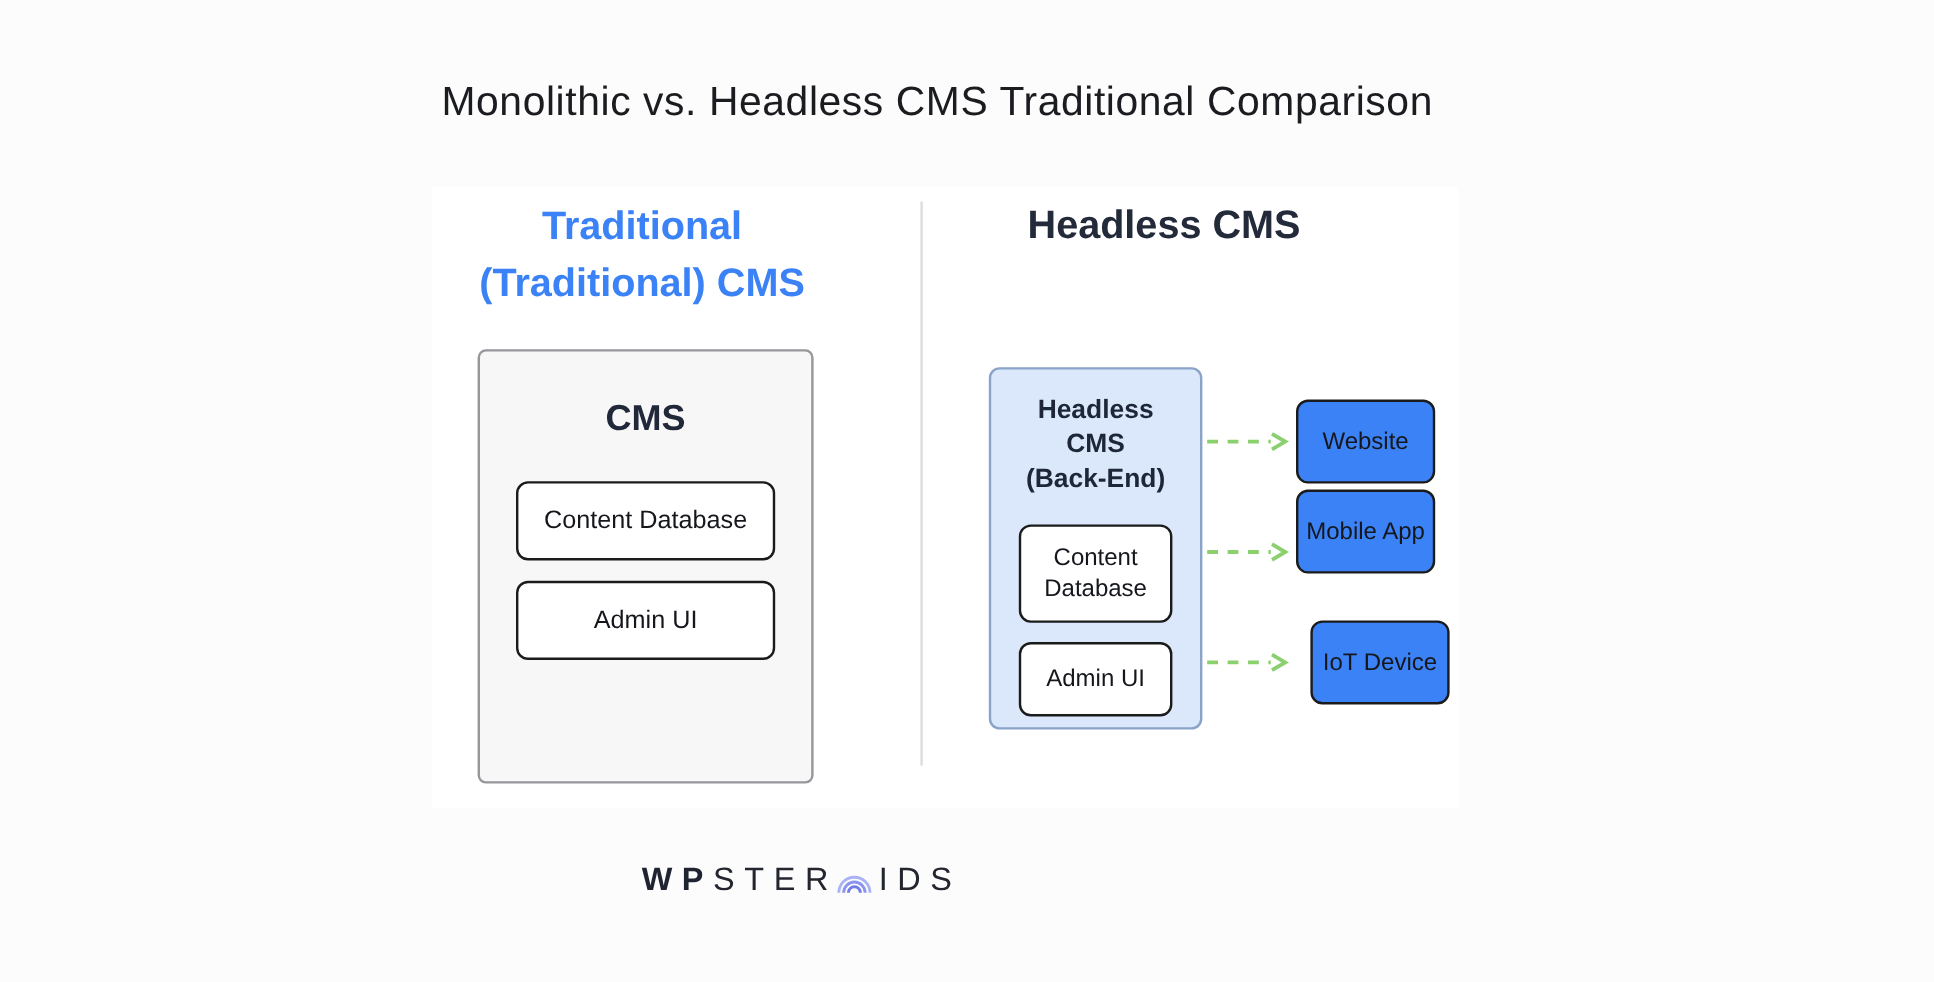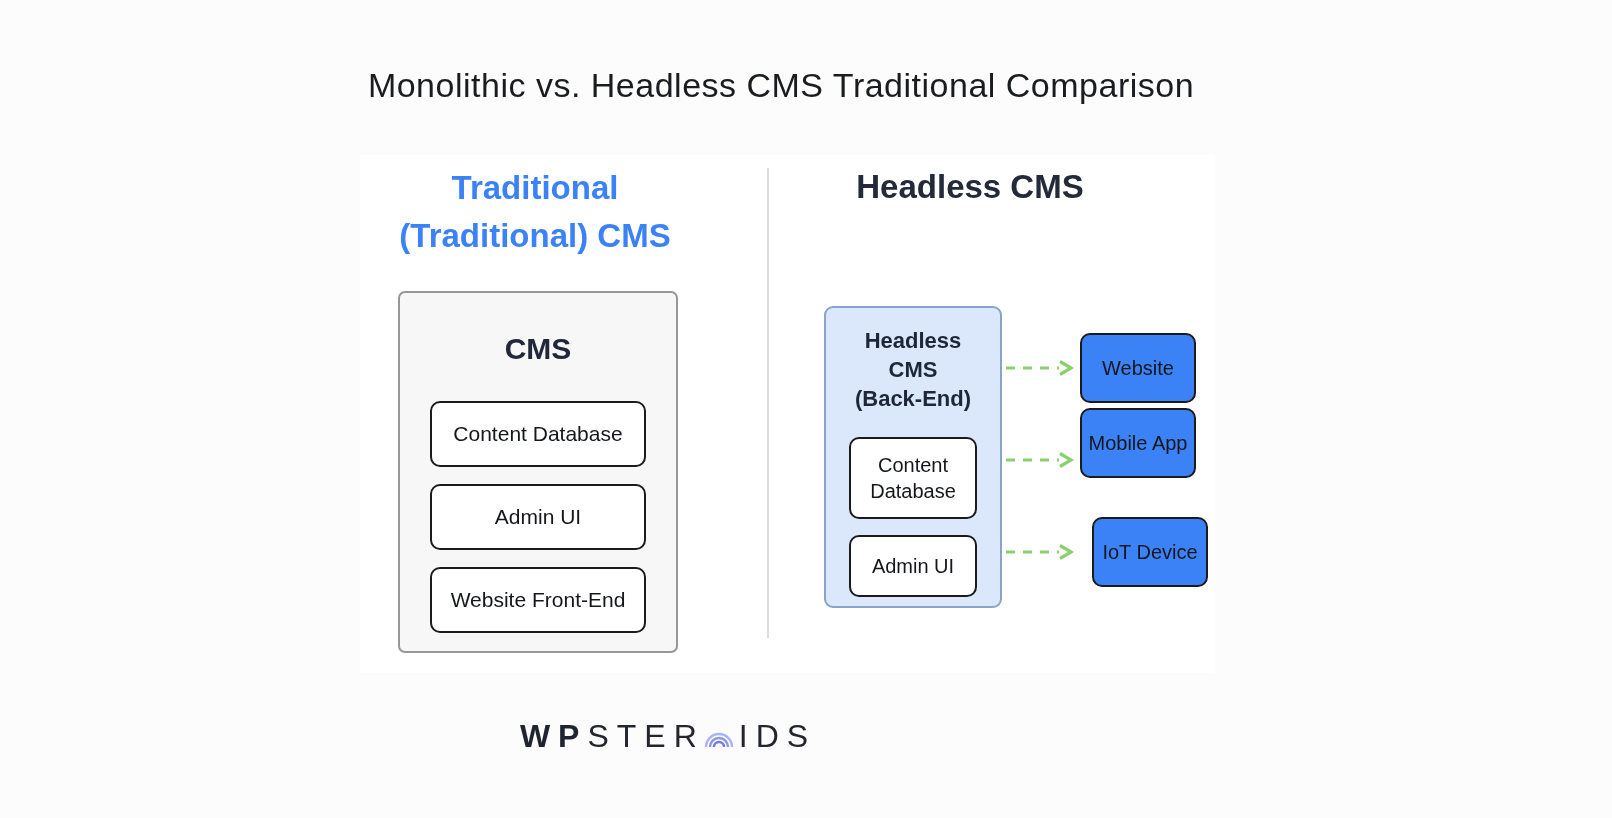--- a/index.html
+++ b/index.html
@@ -133,21 +133,21 @@
   .arrow.a0 { top: 359px; }
   .arrow.a1 { top: 451px; }
   .arrow.a2 { top: 543px; }
   .logo {
     position: absolute;
     top: 718px; left: 0;
     width: 1336px;
     display: flex;
     align-items: center;
     justify-content: center;
-    font-size: 32px;
+    font-size: 27px;
     letter-spacing: 8px;
     color: #23252f;
   }
   .logo .wp { font-weight: 800; color: #1f2430; }
   .logo .light { font-weight: 400; }
   .logo .ring { margin: 0 4px 0 -2px; display: flex; align-items: flex-end; }
 </style>
 </head>
 <body>
 
@@ -160,21 +160,20 @@
 
   <div class="left-heading">
     <div>Traditional</div>
     <div>(Traditional) CMS</div>
   </div>
 
   <div class="cms-outer">
     <div class="cms-label">CMS</div>
     <div class="cms-comp first">Content Database</div>
     <div class="cms-comp">Admin UI</div>
-    <div class="cms-comp">Website Front-End</div>
   </div>
 
   <div class="right-heading">Headless CMS</div>
 
   <div class="headless-outer">
     <div class="headless-label">
       <div>Headless</div>
       <div>CMS</div>
       <div>(Back-End)</div>
     </div>

